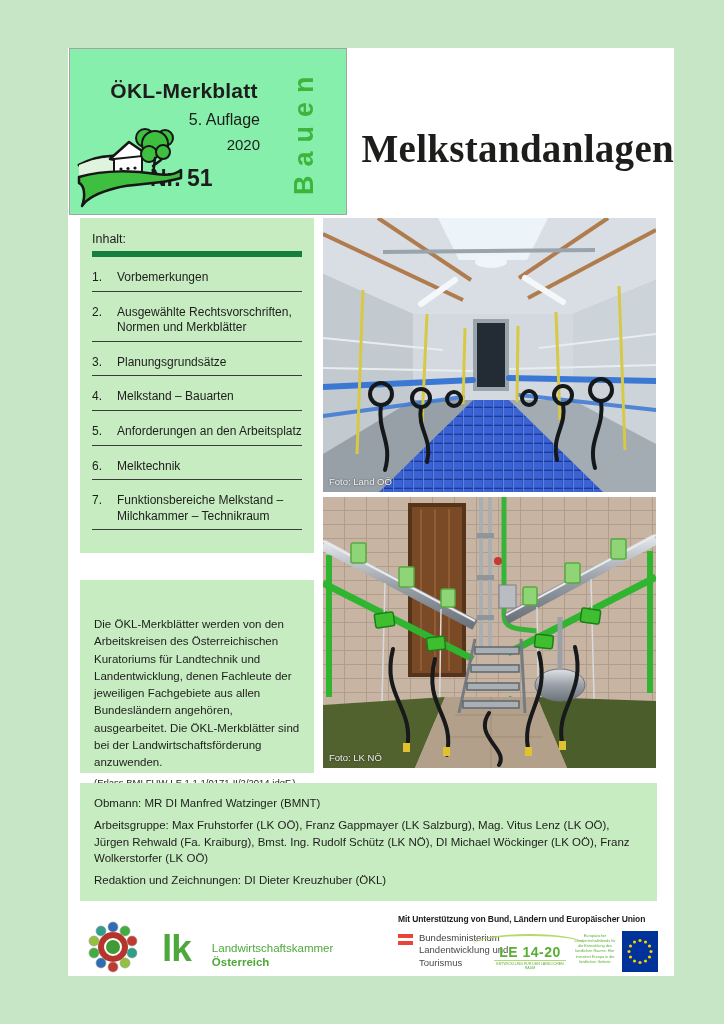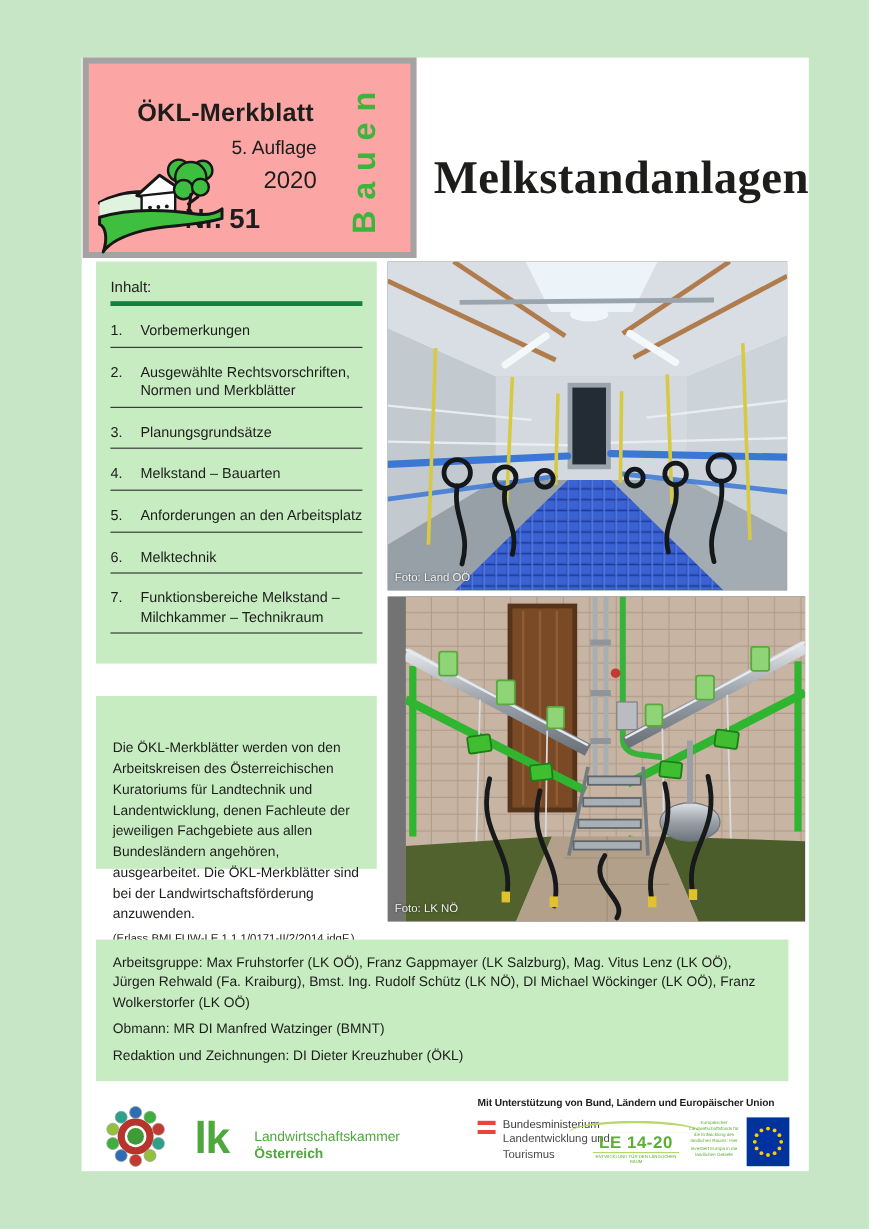--- a/index.html
+++ b/index.html
@@ -1,46 +1,46 @@
 <!DOCTYPE html>
 <html style="--bg: #c6e6c6; --box-green: #c7ecc2; --accent-green: #3db53d; --lk-green: #4ea83c; --le-green: #5aae35; --eu-blue: #003399; --eu-star: #ffcc00; --austria-red: #e8443a; --ink: #1d1d1b;"><head>
 <meta charset="utf-8">
 <style>
   html,body{margin:0;padding:0;}
   body{width:724px;height:1024px;background:var(--bg,#c6e6c6);font-family:"Liberation Sans",sans-serif;color:var(--ink,#1d1d1b);position:relative;overflow:hidden;}
   .canvas{position:absolute;inset:0;width:724px;height:1024px;background:var(--bg,#c6e6c6);}
   .page{position:absolute;left:68px;top:48px;width:606px;height:928px;background:#fff;}
 
   
-  .header-box{position:absolute;left:1px;top:0;width:278px;height:167px;border:5px solid #a3a3a3;background:#fca5a5;box-sizing:border-box;}
+  .header-box{position:absolute;left:1px;top:0;width:278px;height:167px;border:1px solid #a3a3a3;background:#86efac;box-sizing:border-box;}
   .series{position:absolute;left:30px;top:30px;width:168px;text-align:center;font-size:21px;font-weight:bold;letter-spacing:.2px;}
   .ed1{position:absolute;left:88px;top:62px;width:102px;text-align:right;font-size:16px;}
-  .ed2{position:absolute;left:88px;top:87px;width:102px;text-align:right;font-size:20px;}
+  .ed2{position:absolute;left:88px;top:87px;width:102px;text-align:right;font-size:15px;}
   .num{position:absolute;left:80px;top:116px;width:122px;text-align:left;font-size:23px;font-weight:bold;}
   .logo-landscape{position:absolute;left:6px;top:64px;width:108px;height:98px;}
   .bauen{position:absolute;left:218px;top:4px;height:158px;width:36px;display:flex;align-items:center;justify-content:center;
          writing-mode:vertical-rl;transform:rotate(180deg);font-size:27px;font-weight:bold;letter-spacing:9px;color:var(--accent-green,#3db53d);}
   .doc-title{position:absolute;left:272px;top:78px;width:334px;text-align:right;font-size:39px;font-weight:bold;letter-spacing:.3px;font-family:Liberation Serif, serif;}
 
   
   .green-box{background:var(--box-green,#c7ecc2);position:absolute;box-sizing:border-box;}
   .toc-box{left:12px;top:170px;width:234px;height:335px;padding:14px 12px 0;}
-  .toc-head{font-size:12.5px;border-bottom:4px solid #15803d;padding-bottom:5px;}
+  .toc-head{font-size:12.5px;border-bottom:6px solid #15803d;padding-bottom:5px;}
   .toc-item{display:flex;border-bottom:1px solid #3a3a3a;padding-bottom:5px;margin-top:13px;font-size:12px;line-height:1.3;}
   .toc-num{width:25px;flex:none;}
-  .info-box{left:12px;top:532px;width:234px;height:144px;padding:36px 14px 0;}
+  .info-box{left:12px;top:532px;width:234px;height:193px;padding:36px 14px 0;}
   .info-body{font-size:11.5px;line-height:1.5;}
   .info-erlass{font-size:9.5px;margin-top:6px;}
   .credits-box{left:12px;top:735px;width:577px;height:118px;padding:12px 14px 0;}
   .credits-box p{margin:0 0 6px;font-size:11.5px;line-height:1.42;}
 
   
-  .photo{position:absolute;overflow:hidden;background:#737373;}
+  .photo{position:absolute;overflow:hidden;background:#0369a1;}
   .photo1{left:255px;top:170px;width:333px;height:274px;}
-  .photo2{left:255px;top:449px;width:333px;height:271px;padding-left:15px;}
+  .photo2{left:255px;top:449px;width:333px;height:271px;}
   .photo svg{display:block;width:100%;height:100%;}
   .caption{position:absolute;left:6px;bottom:5px;color:#f2f2f2;font-size:9.5px;text-shadow:0 0 2px rgba(0,0,0,.65);}
 
   
   .footer{position:absolute;left:0;top:860px;width:606px;height:68px;}
   .oekl-ring{position:absolute;left:18px;top:12px;width:54px;height:54px;}
   .lk-logo{position:absolute;left:94px;top:26px;display:flex;align-items:flex-start;}
   .lk-mark{font-size:37px;font-weight:800;line-height:.8;color:var(--lk-green,#4ea83c);letter-spacing:-1px;}
   .lk-text{margin-left:21px;color:var(--lk-green,#4ea83c);font-size:11.5px;line-height:1.25;padding-top:7px;}
   .lk-text .b{font-weight:bold;}
@@ -300,22 +300,22 @@
             <rect x="80" y="246" width="7" height="9"></rect>
             <rect x="120" y="250" width="7" height="9"></rect>
             <rect x="236" y="244" width="7" height="9"></rect>
             <rect x="202" y="250" width="7" height="9"></rect>
           </g>
       </svg>
       <div class="caption">Foto: LK NÖ</div>
     </div>
 
     <div class="green-box credits-box">
+      <p>Obmann: MR DI Manfred Watzinger (BMNT)</p>
       <p>Arbeitsgruppe: Max Fruhstorfer (LK OÖ), Franz Gappmayer (LK Salzburg), Mag. Vitus Lenz (LK OÖ), Jürgen Rehwald (Fa. Kraiburg), Bmst. Ing. Rudolf Schütz (LK NÖ), DI Michael Wöckinger (LK OÖ), Franz Wolkerstorfer (LK OÖ)</p>
-      <p>Obmann: MR DI Manfred Watzinger (BMNT)</p>
       <p>Redaktion und Zeichnungen: DI Dieter Kreuzhuber (ÖKL)</p>
     </div>
 
     <div class="footer">
       <div class="oekl-ring">
         <svg viewBox="0 0 54 54">
           <circle cx="27" cy="27" r="12" fill="none" stroke="#b5342c" stroke-width="6"></circle>
           <circle cx="27" cy="27" r="7" fill="#3f9b35"></circle>
           <g stroke="#9a9a9a" stroke-width=".6">
             <circle cx="27" cy="7" r="5" fill="#2e6db4"></circle>

